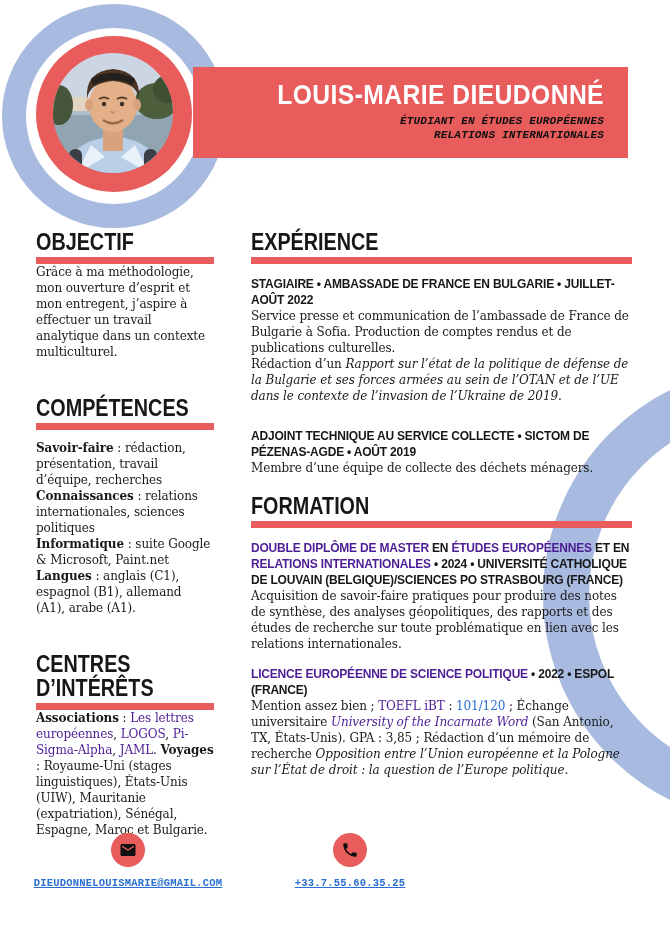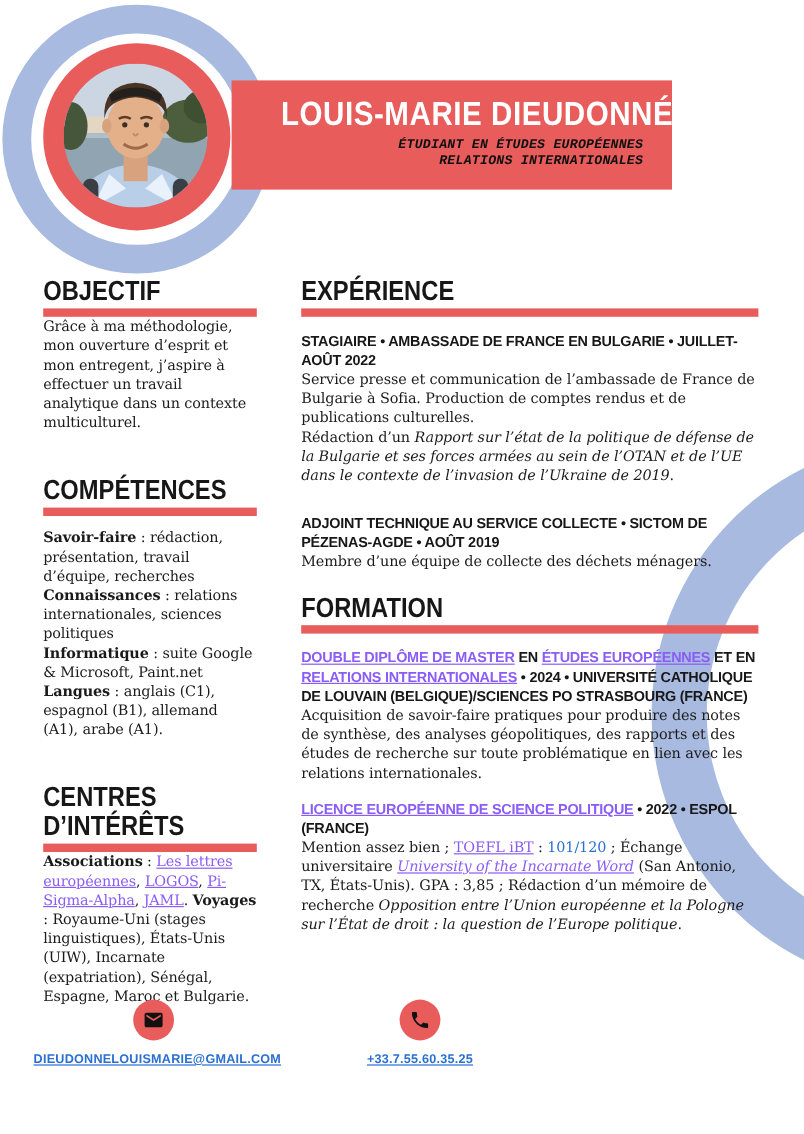--- a/index.html
+++ b/index.html
@@ -4,21 +4,21 @@
 <style>
   html,body{margin:0;padding:0;background:#ffffff;}
   .page{position:relative;width:670px;height:945px;background:#fff;overflow:hidden;
         font-family:"DejaVu Serif",serif;color:#1a1a1a;}
   
   .ring-topleft{position:absolute;left:2px;top:4px;width:224px;height:224px;box-sizing:border-box;
         border:24px solid #a8badf;border-radius:50%;z-index:0;}
   .crescent{position:absolute;left:543px;top:366px;width:458px;height:458px;box-sizing:border-box;
         border:46px solid #a8badf;border-radius:50%;z-index:0;}
   
-  .banner{position:absolute;left:193px;top:67px;width:367px;height:91px;background:#e85c5c;z-index:1;
+  .banner{position:absolute;left:193px;top:67px;width:435px;height:91px;background:#e85c5c;z-index:1;
         box-sizing:border-box;padding:13px 24px 0 0;text-align:right;}
   .name{font-family:"Liberation Sans",sans-serif;font-weight:700;font-size:28px;line-height:30px;
         color:#ffffff;letter-spacing:.5px;transform:scaleX(.88);transform-origin:right center;white-space:nowrap;}
   .subtitle{margin-top:4px;font-family:Liberation Mono, monospace;font-weight:700;font-style:italic;
         font-size:11px;line-height:14px;color:#101010;letter-spacing:.2px;padding-left:28px;}
   .red-circle{position:absolute;left:36px;top:36px;width:156px;height:156px;border-radius:50%;
         background:#e85c5c;z-index:2;}
   .photo{position:absolute;left:53px;top:53px;width:120px;height:120px;border-radius:50%;overflow:hidden;z-index:3;}
   
   .col{position:absolute;top:230px;z-index:2;}
@@ -26,35 +26,35 @@
   .col-right{left:251px;width:381px;}
   h2{margin:0;font-family:"Liberation Sans",sans-serif;font-weight:700;font-size:23px;line-height:24px;
         color:#171717;transform:scaleX(.86);transform-origin:left center;letter-spacing:0;}
   .bar{height:7px;background:#e85c5c;margin-top:3px;}
   .body-txt{font-size:12px;line-height:16px;letter-spacing:-.1px;}
   .col p{margin:0;}
   .mt-para{margin-top:10px;}
   .sec-gap{margin-top:36px;}
   .b{font-weight:700;}
   .i{font-style:italic;}
-  .lnk{color:#8b5cf6;text-decoration:underline;cursor:pointer;}
+  .lnk{color:#4c1d95;cursor:pointer;}
   .blue{color:#2a6fd2;}
   .job-title{margin-top:12px;font-family:"Liberation Sans",sans-serif;font-weight:700;font-size:12px;
         line-height:16px;letter-spacing:-.2px;color:#171717;}
   .job-gap{margin-top:24px;}
   .form-gap{margin-top:18px;}
   .deg-gap{margin-top:14px;}
   
   .footer-item{position:absolute;top:833px;width:200px;text-align:center;z-index:2;}
   .f-email{left:28px;} .f-phone{left:250px;} .f-linkedin{left:441px;}
   .icon-circle{width:34px;height:34px;border-radius:50%;background:#e85c5c;margin:0 auto;
         display:flex;align-items:center;justify-content:center;cursor:pointer;}
   .icon-circle svg{display:block;}
   .in-glyph{font-family:"Liberation Sans",sans-serif;font-weight:700;font-size:16px;color:#111;line-height:34px;}
-  .f-label{display:inline-block;margin-top:10px;font-family:Liberation Sans, sans-serif;font-weight:700;
+  .f-label{display:inline-block;margin-top:10px;font-family:Liberation Mono, monospace;font-weight:700;
         font-size:10.5px;letter-spacing:.2px;color:#2a6fd2;text-decoration:underline;white-space:nowrap;cursor:pointer;}
 </style>
 </head>
 <body>
 
 <div class="page">
 
   <div class="ring-topleft"></div>
   <div class="crescent"></div>
 
@@ -112,21 +112,21 @@
       <p><span class="b">Savoir-faire</span><span> : rédaction, présentation, travail d’équipe, recherches</span></p>
       <p><span class="b">Connaissances</span><span> : relations internationales, sciences politiques</span></p>
       <p><span class="b">Informatique</span><span> : suite Google &amp; Microsoft, Paint.net</span></p>
       <p><span class="b">Langues</span><span> : anglais (C1), espagnol (B1), allemand (A1), arabe (A1).</span></p>
     </div>
 
     <h2 class="sec-gap">CENTRES D’INTÉRÊTS</h2>
     <div class="bar"></div>
     <p class="body-txt mt-para">
       <span class="b">Associations</span><span> : </span><span class="lnk">Les lettres européennes</span><span>, </span><span class="lnk">LOGOS</span><span>, </span><span class="lnk">Pi-Sigma-Alpha</span><span>, </span><span class="lnk">JAML</span><span>.</span>
-      <span class="b">Voyages</span><span> : Royaume-Uni (stages linguistiques), États-Unis (UIW), Incarnate (expatriation), Sénégal, Espagne, Maroc et Bulgarie.</span>
+      <span class="b">Voyages</span><span> : Royaume-Uni (stages linguistiques), États-Unis (UIW), Mauritanie (expatriation), Sénégal, Espagne, Maroc et Bulgarie.</span>
     </p>
   </div>
 
   <div class="col col-right">
     <h2>EXPÉRIENCE</h2>
     <div class="bar"></div>
 
     <div>
       <div class="job-title">STAGIAIRE • AMBASSADE DE FRANCE EN BULGARIE • JUILLET-AOÛT 2022</div>
       <p class="body-txt">Service presse et communication de l’ambassade de France de Bulgarie à Sofia. Production de comptes rendus et de publications culturelles.</p>

